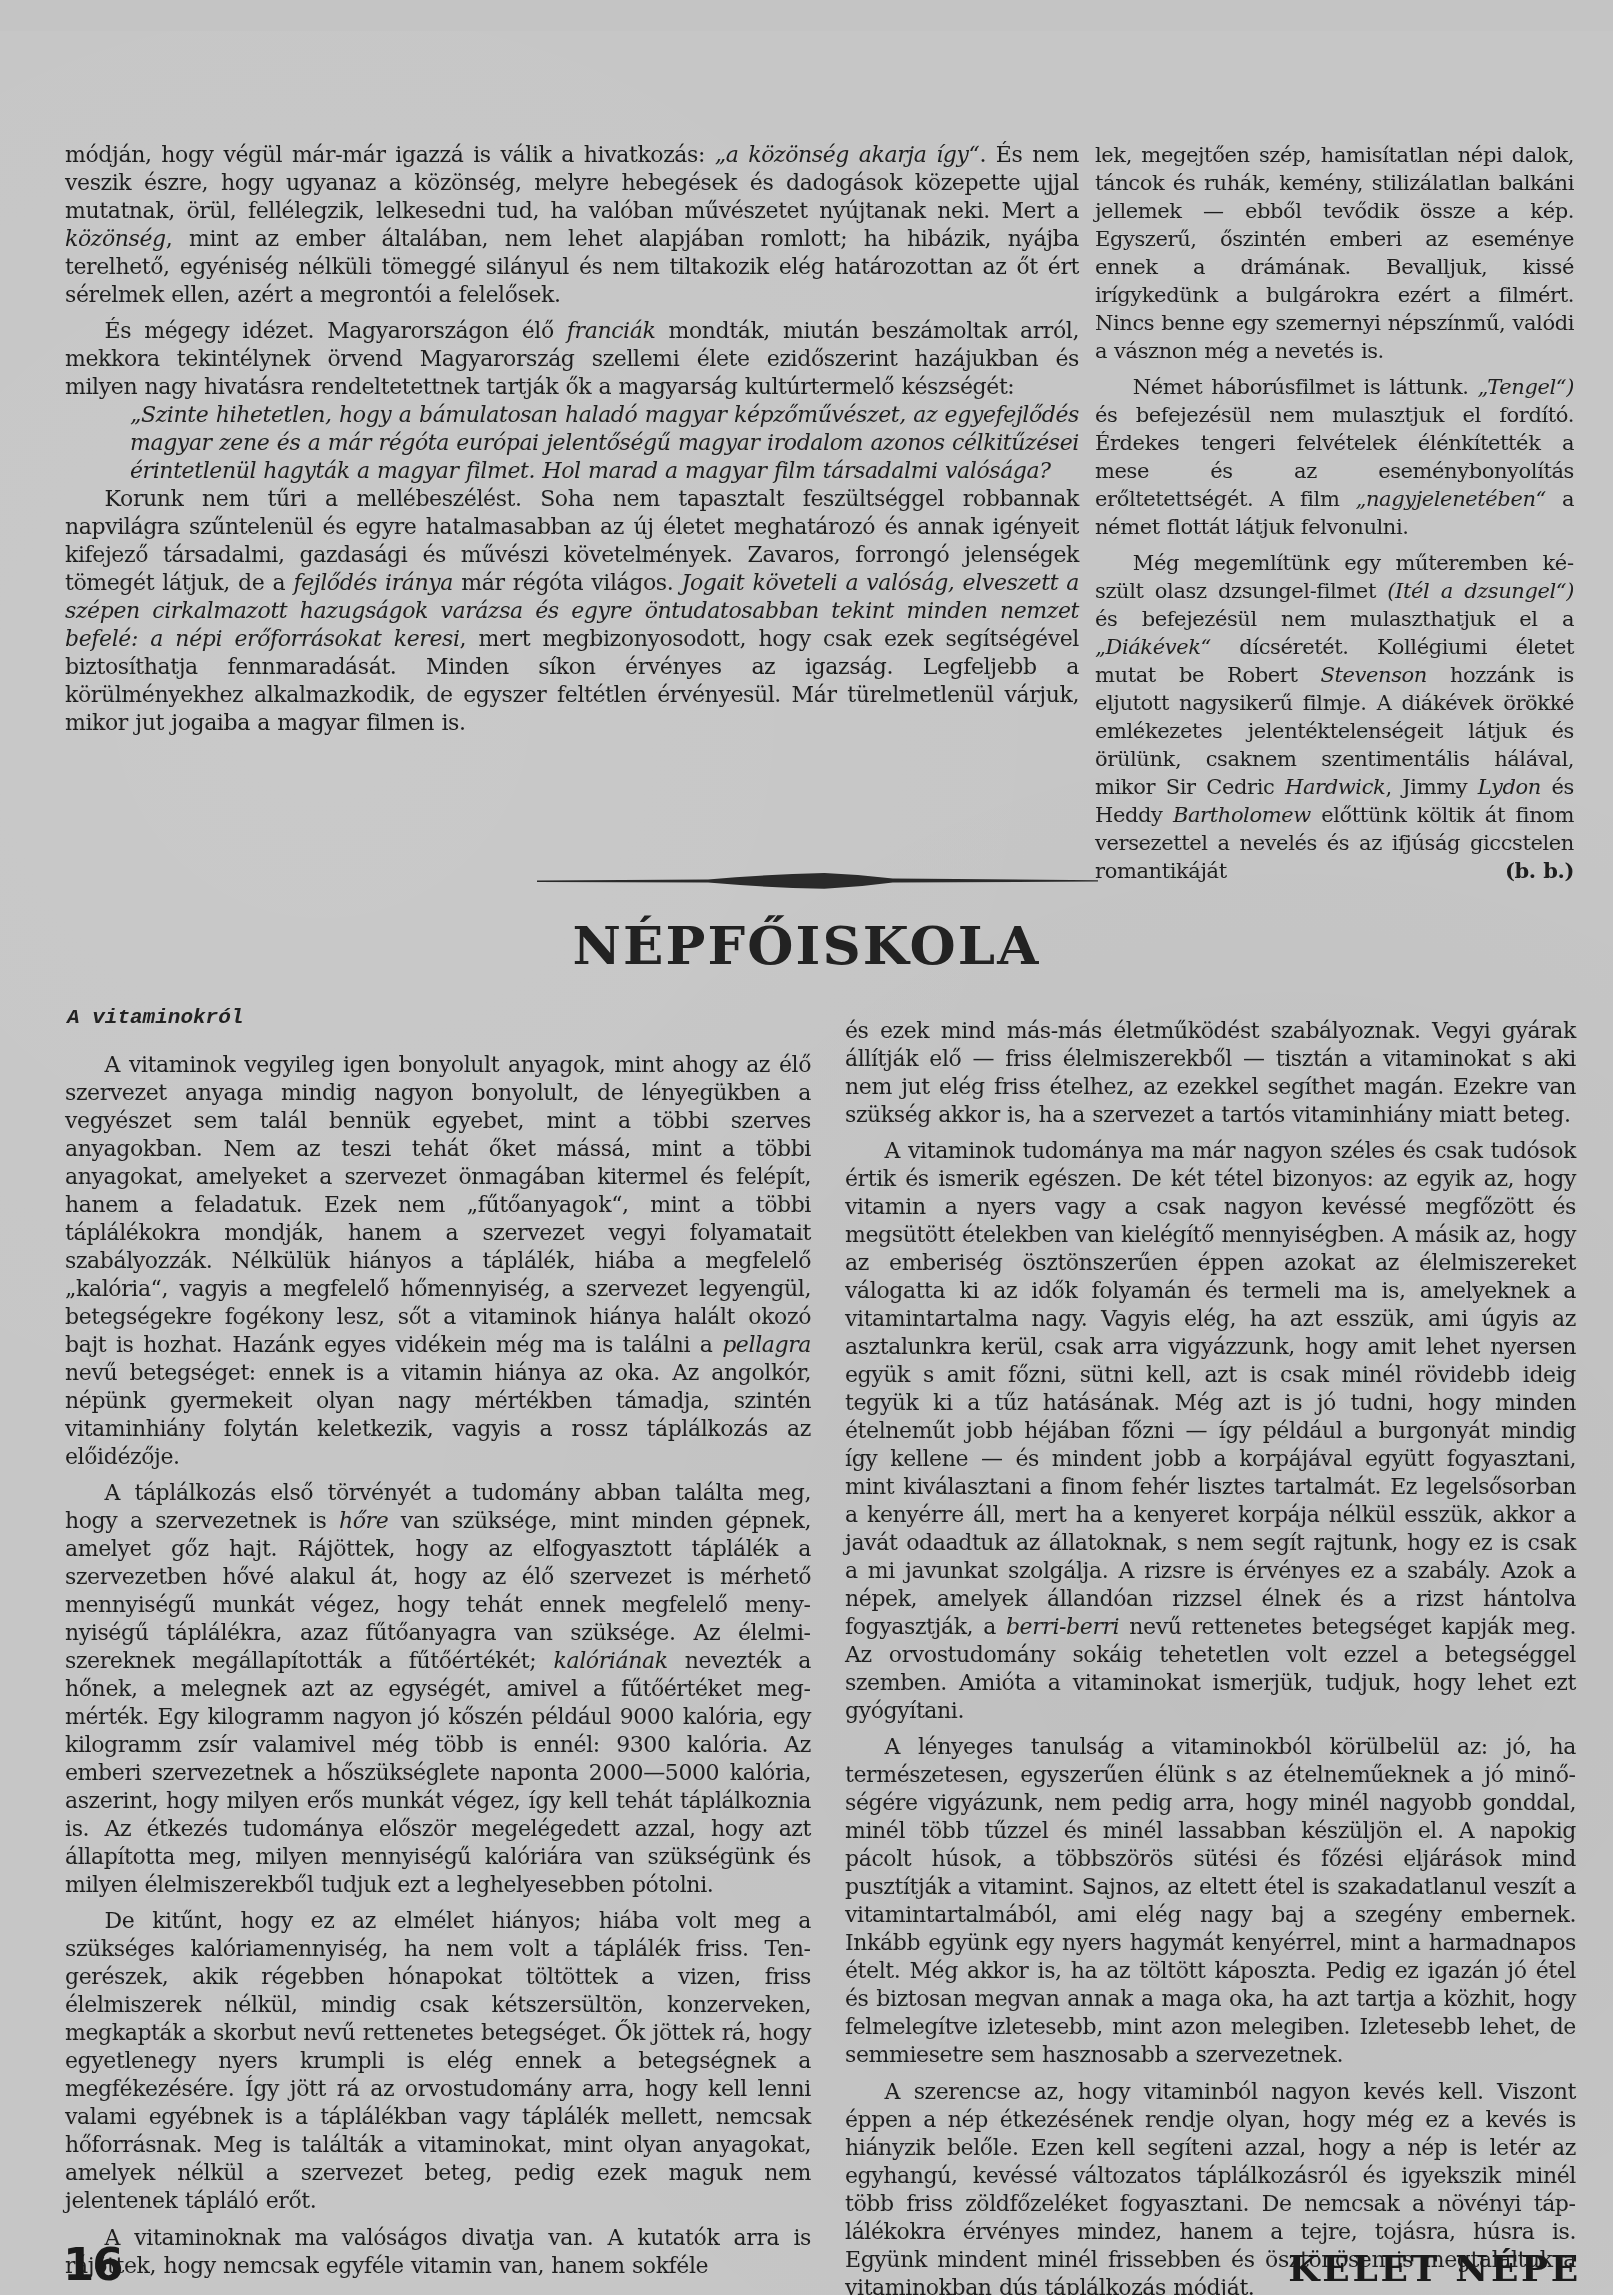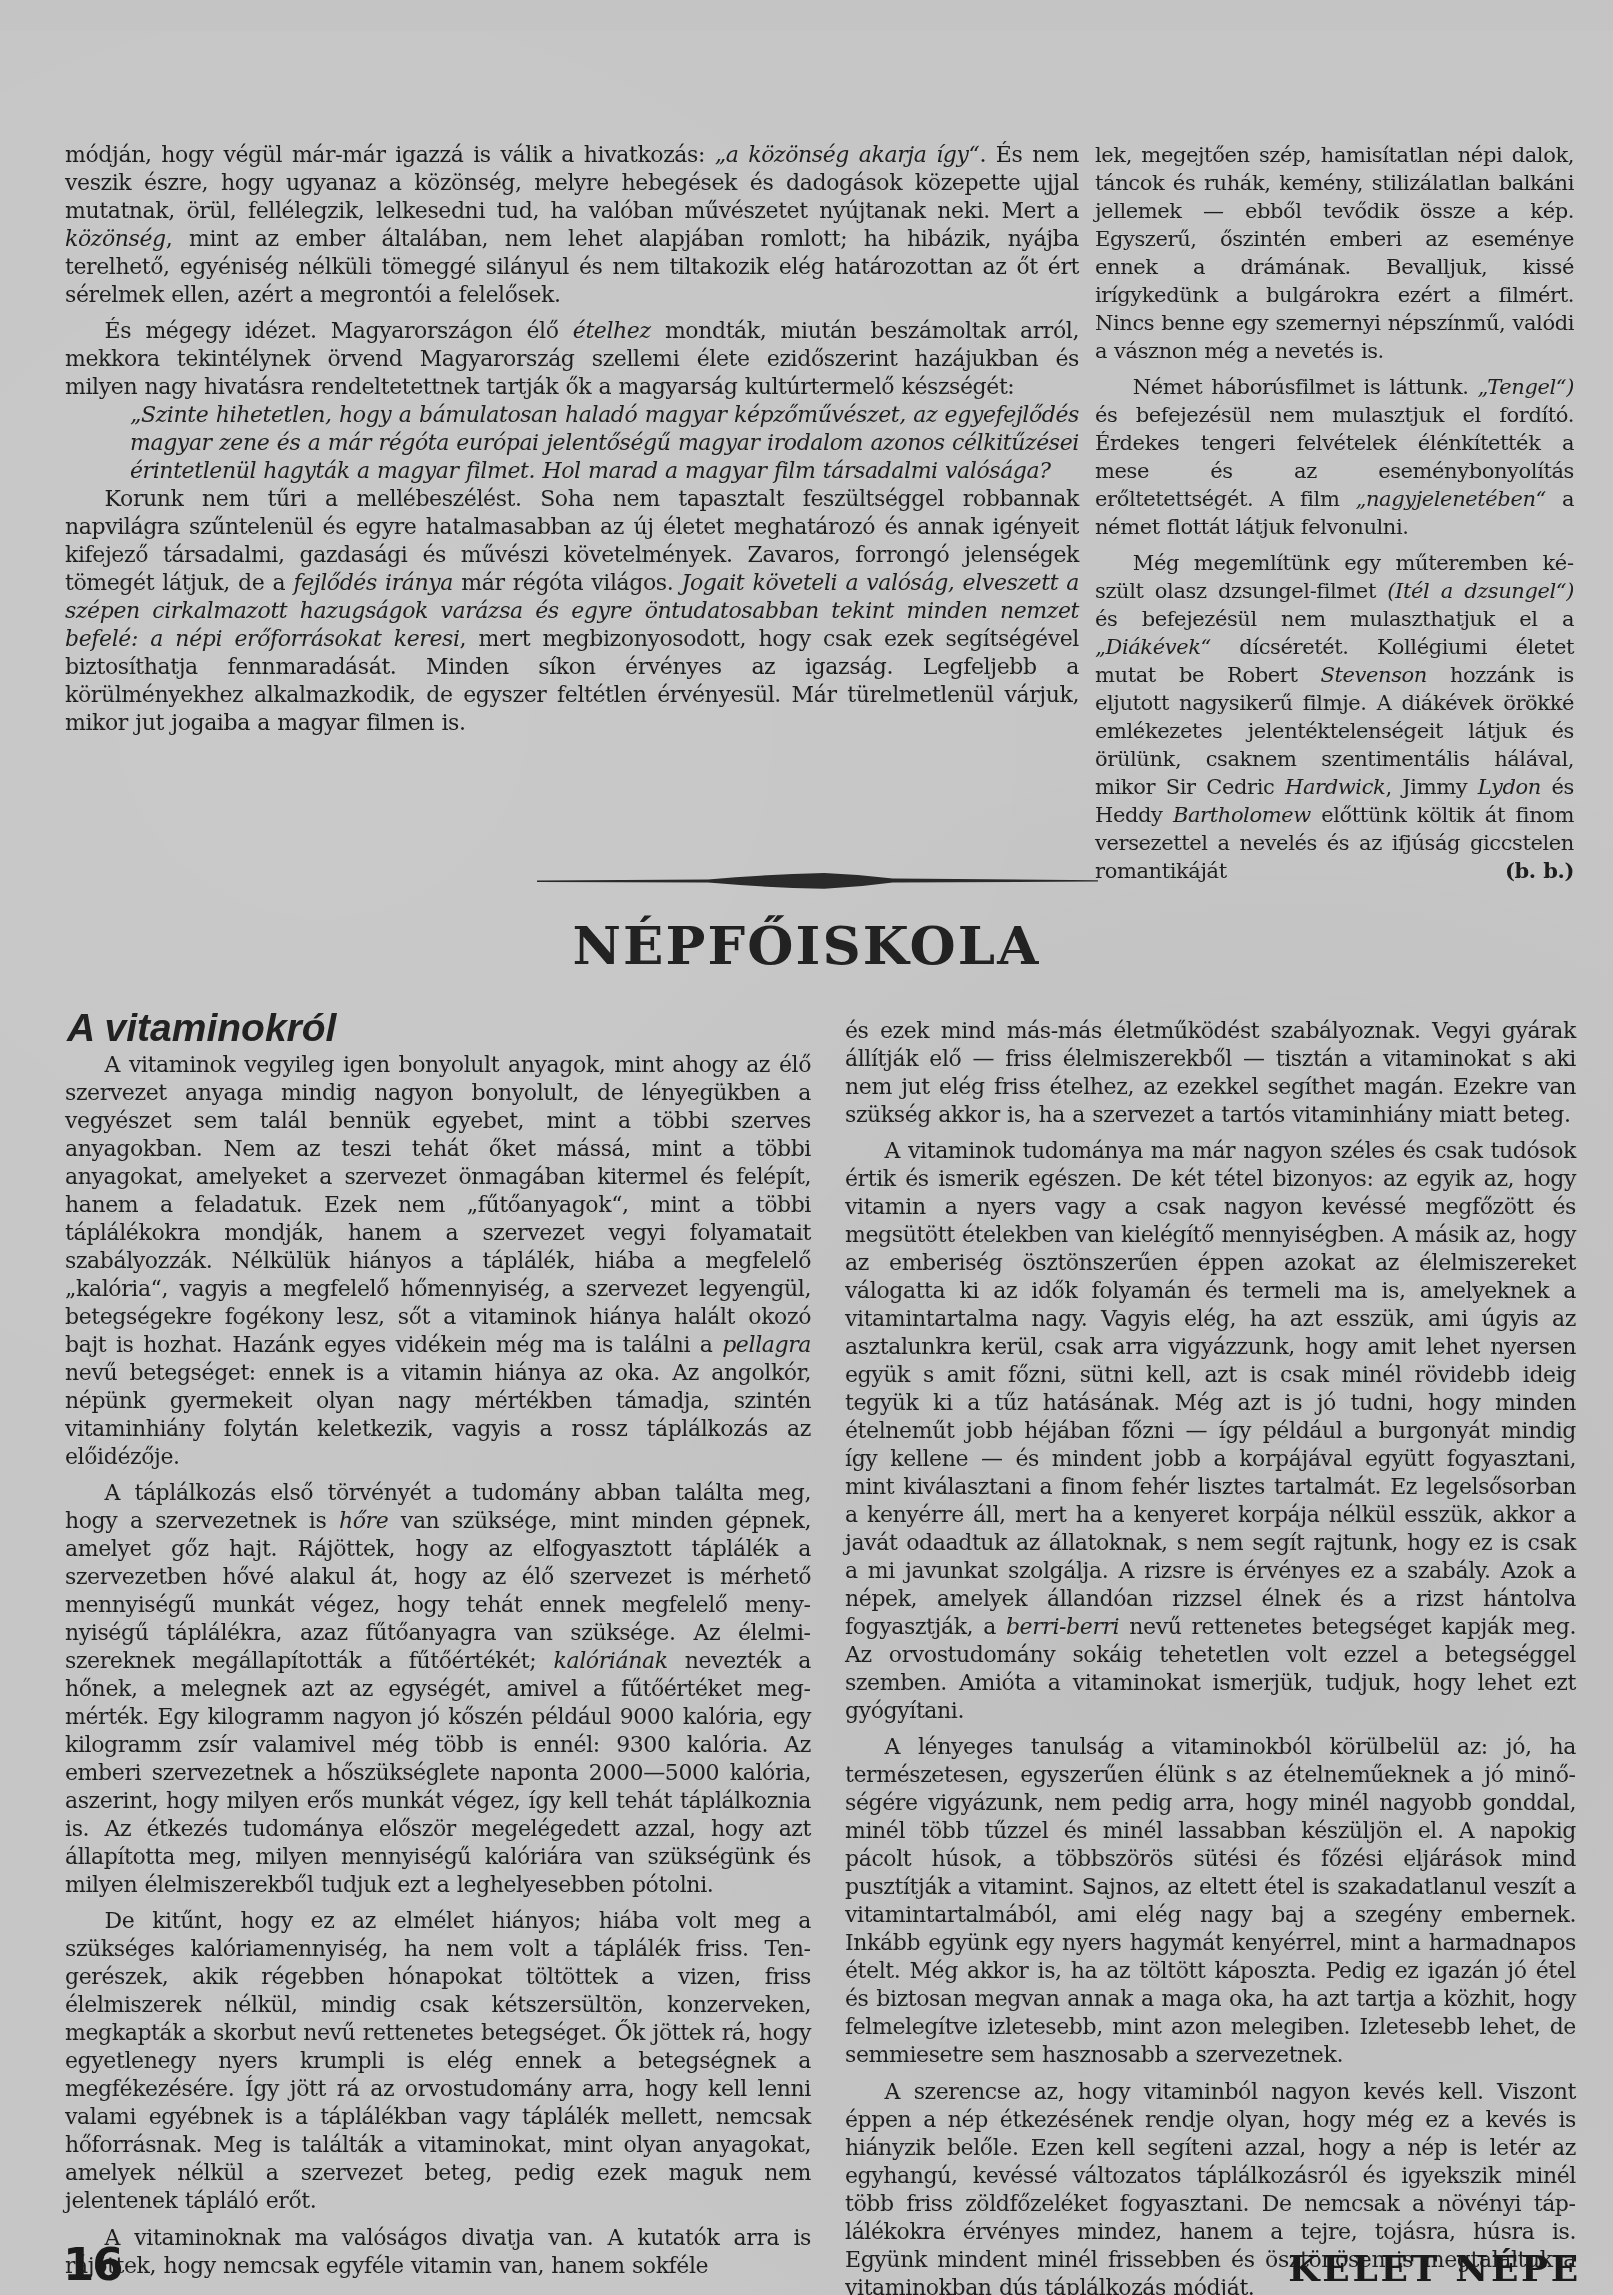--- a/index.html
+++ b/index.html
@@ -41,22 +41,22 @@
   #ornament { position: absolute; left: 537px; top: 840px; width: 561px; height: 20.5px; }
   #headline {
     position: absolute; left: 0; right: 0; top: 883px;
     text-align: center; 
     font-family: "DejaVu Serif", "Liberation Serif", serif;
     font-weight: bold; font-size: 53px; letter-spacing: 2.1px;
     color: #222;
   }
   #subhead {
     position: absolute; left: 67px; top: 975px;
-    font-family: Liberation Sans, sans-serif;
-    font-weight: bold; font-style: italic; font-size: 39px;
+    font-family: Liberation Mono, monospace;
+    font-weight: bold; font-style: italic; font-size: 21px;
     color: #222;
   }
   #low-left { left: 65px; top: 1020px; width: 746px; }
   #low-right { left: 845px; top: 986px; width: 731px; }
 
   #page-number {
     position: absolute; left: 63px; top: 2207px;
     font-family: "DejaVu Sans", "Liberation Sans", sans-serif;
     font-weight: bold; font-size: 45px; letter-spacing: -2.1px; color: #1a1a1a;
   }
@@ -66,21 +66,21 @@
     font-weight: bold; font-size: 36px; letter-spacing: 2.7px; color: #1a1a1a;
   }
 </style>
 </head>
 <body>
 
 <div class="page">
 
   <div id="top-main" class="col">
       <p class="noindent">módján, hogy végül már-már igazzá is válik a hivatkozás: <em>„a közönség akarja így“</em>. És nem veszik észre, hogy ugyanaz a közönség, melyre hebegések és dadogások közepette ujjal mutatnak, örül, fellélegzik, lelkesedni tud, ha valóban művészetet nyújta­nak neki. Mert a <em>közönség</em>, mint az ember általában, nem lehet alapjában romlott; ha hibázik, nyájba terelhető, egyéniség nélküli tömeggé silányul és nem tiltakozik elég határozottan az őt ért sérelmek ellen, azért a megrontói a felelősek.</p>
-      <p>És mégegy idézet. Magyarországon élő <em>ételhez</em> mondták, miután beszámoltak arról, mekkora tekintélynek örvend Magyarország szellemi élete ezidőszerint hazájuk­ban és milyen nagy hivatásra rendeltetettnek tartják ők a magyarság kultúrtermelő készségét:</p>
+      <p>És mégegy idézet. Magyarországon élő <em>franciák</em> mondták, miután beszámoltak arról, mekkora tekintélynek örvend Magyarország szellemi élete ezidőszerint hazájuk­ban és milyen nagy hivatásra rendeltetettnek tartják ők a magyarság kultúrtermelő készségét:</p>
       <div class="quote">
         <p><em>„Szinte hihetetlen, hogy a bámulatosan haladó magyar képzőművészet, az egye­fejlődés magyar zene és a már régóta európai jelentőségű magyar irodalom azonos célkitűzései érintetlenül hagyták a magyar filmet. Hol marad a magyar film tár­sadalmi valósága?</em></p>
       </div>
       <p>Korunk nem tűri a mellébeszélést. Soha nem tapasztalt feszültséggel robbannak napvilágra szűntelenül és egyre hatalmasabban az új életet meghatározó és annak igé­nyeit kifejező társadalmi, gazdasági és művészi követelmények. Zavaros, forrongó jelenségek tömegét látjuk, de a <em>fejlődés iránya</em> már régóta világos. <em>Jogait követeli a valóság, elveszett a szépen cirkalmazott hazugságok varázsa és egyre öntudatosabban tekint minden nemzet befelé: a népi erőforrásokat keresi</em>, mert megbizonyosodott, hogy csak ezek segítségével biztosíthatja fennmaradását. Minden síkon érvényes az igazság. Legfeljebb a körülményekhez alkalmazkodik, de egyszer feltétlen érvényesül. Már türelmetlenül várjuk, mikor jut jogaiba a magyar filmen is.</p>
     </div>
   <div id="top-side" class="col">
       <p class="noindent">lek, megejtően szép, hamisítatlan népi dalok, táncok és ruhák, kemény, stilizá­latlan balkáni jellemek — ebből tevődik össze a kép. Egyszerű, őszintén emberi az eseménye ennek a drámának. Bevall­juk, kissé irígykedünk a bulgárokra ezért a filmért. Nincs benne egy szemernyi népszínmű, valódi a vásznon még a neve­tés is.</p>
       <p>Német háborúsfilmet is láttunk. <em>„Ten­gel“)</em> és befejezésül nem mulasztjuk el fordító. Érdekes tengeri felvételek élén­kítették a mese és az eseménybonyolítás erőltetettségét. A film <em>„nagyjelenetében“</em> a német flottát látjuk felvonulni.</p>
       <p>Még megemlítünk egy műteremben ké­szült olasz dzsungel-filmet <em>(Itél a dzsun­gel“)</em> és befejezésül nem mulaszthatjuk el a <em>„Diákévek“</em> dícséretét. Kollégiumi életet mutat be Robert <em>Stevenson</em> hoz­zánk is eljutott nagysikerű filmje. A diákévek örökké emlékezetes jelentékte­lenségeit látjuk és örülünk, csaknem szentimentális hálával, mikor Sir Cedric <em>Hardwick</em>, Jimmy <em>Lydon</em> és Heddy <em>Bartholomew</em> előttünk költik át finom versezettel a nevelés és az ifjúság giccs­telen romantikáját<span class="sig-inline">(b. b.)</span></p>
     </div>

